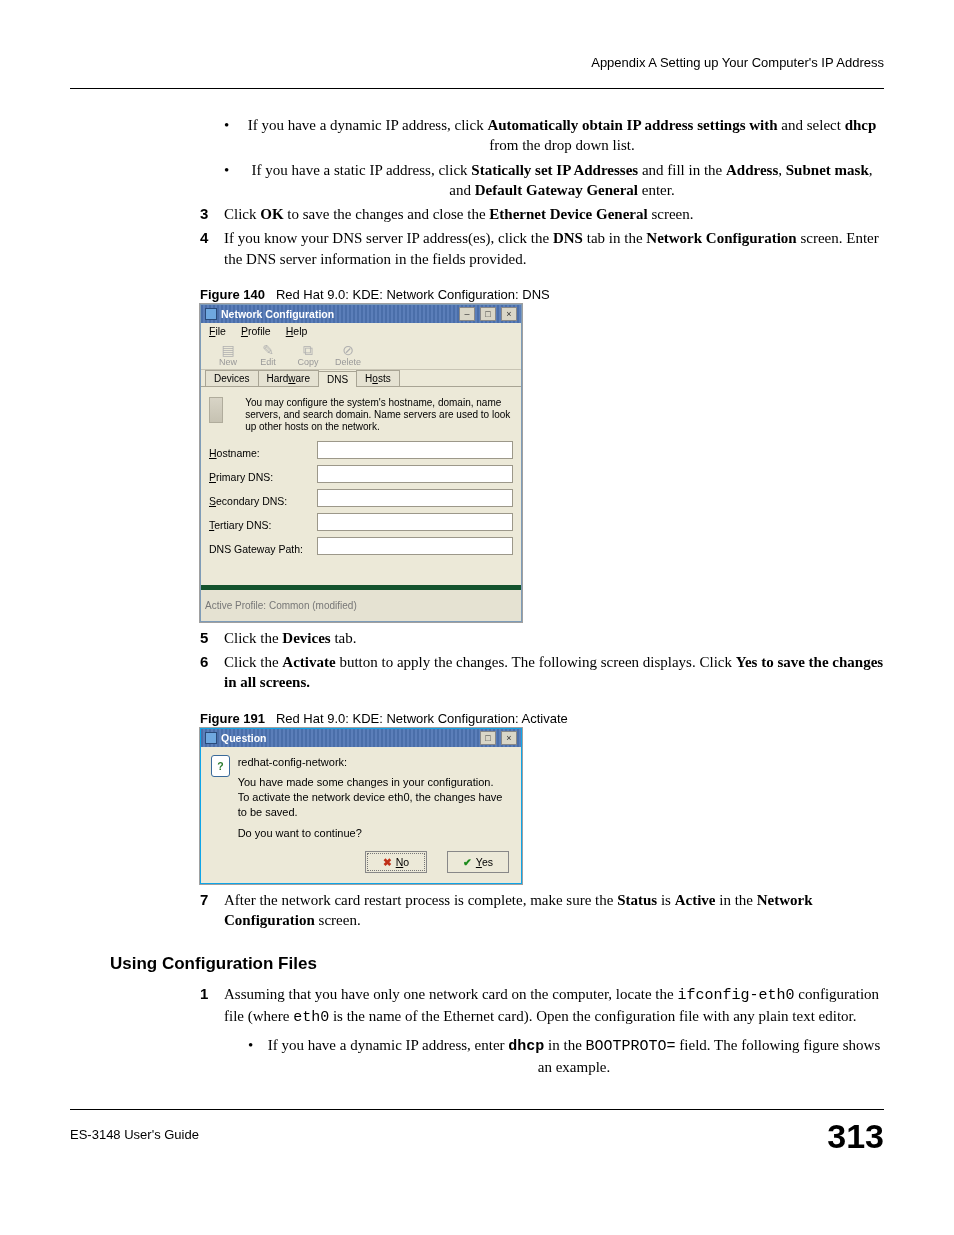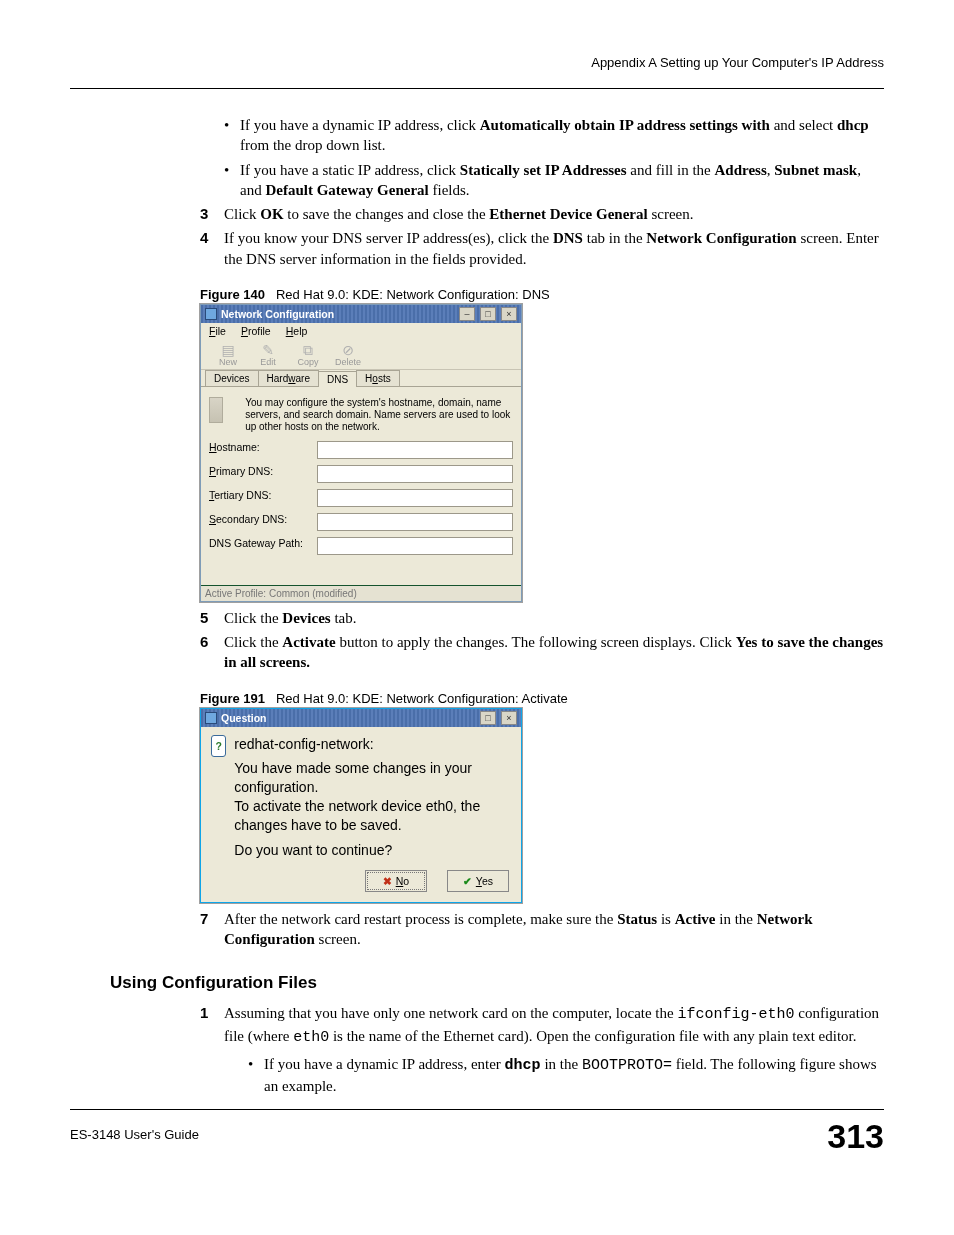--- a/index.html
+++ b/index.html
@@ -60,20 +60,21 @@
   ul.bul {
     list-style: none;
     padding: 0;
     margin: 0 0 0 24px;
   }
   ul.bul > li {
     position: relative;
     padding-left: 16px;
     margin: 4px 0;
     line-height: 1.35;
+    text-align: center;
   }
   ul.bul > li::before {
     content: "•";
     position: absolute;
     left: 0;
     top: 0;
   }
   .fig-caption {
     font-family: Arial, Helvetica, sans-serif;
     font-size: 13px;
@@ -193,36 +194,36 @@
     width: 30px; height: 24px;
     background: linear-gradient(#d8d4c6,#c6c2b2);
     border: 1px solid #b0ac9c;
   }
   .dns-info .txt {
     font-size: 10px;
     line-height: 1.2;
   }
   .fld {
     display:flex;
-    align-items:flex-start;
+    align-items:flex-end;
     margin: 6px 0;
   }
   .fld .flbl {
     width: 108px;
     font-size: 10.5px;
   }
   .fld .finp {
     flex: 1;
     height: 16px;
     border: 1px solid #9c988a;
     background: #fff;
   }
   .statusbar {
-    border-top: 1px solid #14532d;
-    padding: 2px 4px;
+    border-top: 5px solid #14532d;
+    padding: 10px 4px;
     font-size: 10px;
     color: #777;
     background:#e5e2d2;
   }
 
   
   .win191 {
     width: 320px;
     border: 1px solid #0ea5e9;
     background: #ece9d8;
@@ -238,21 +239,21 @@
   .q-body .q-icon {
     width: 20px; height: 20px;
     border: 1px solid #3a6a9a;
     display:flex; align-items:center; justify-content:center;
     color: #2a7a2a;
     background: #fff;
     font-weight: bold;
     border-radius: 3px;
   }
   .q-body .q-txt {
-    font-size: 14px;
+    font-size: 11px;
     line-height: 1.35;
   }
   .q-btns {
     display:flex;
     justify-content:flex-end;
     gap: 20px;
     padding: 6px 12px 10px;
   }
   .dlg-btn {
     min-width: 60px;
@@ -296,21 +297,21 @@
   <div class="running-head">Appendix A Setting up Your Computer's IP Address</div>
   <hr class="hr-top">
 
   <div class="body">
 
     <ul class="bul">
       <li>
         <span>If you have a dynamic IP address, click </span><b>Automatically obtain IP address settings with</b><span> and select </span><b>dhcp</b><span> from the drop down list.</span>
       </li>
       <li>
-        <span>If you have a static IP address, click </span><b>Statically set IP Addresses</b><span> and fill in the </span><b>Address</b><span>, </span><b>Subnet mask</b><span>, and </span><b>Default Gateway General</b><span> fields.</span>
+        <span>If you have a static IP address, click </span><b>Statically set IP Addresses</b><span> and fill in the </span><b>Address</b><span>, </span><b>Subnet mask</b><span>, and </span><b>Default Gateway General</b><span> enter.</span>
       </li>
     </ul>
 
     <ol class="steps">
       <li>
         <span class="num">3</span>
         <span>Click </span><b>OK</b><span> to save the changes and close the </span><b>Ethernet Device General</b><span> screen.</span>
       </li>
       <li>
         <span class="num">4</span>
@@ -367,25 +368,25 @@
         </div>
         <div class="fld">
           <div class="flbl"><span style="text-decoration:underline">H</span>ostname:</div>
           <div class="finp"></div>
         </div>
         <div class="fld">
           <div class="flbl"><span style="text-decoration:underline">P</span>rimary DNS:</div>
           <div class="finp"></div>
         </div>
         <div class="fld">
+          <div class="flbl"><span style="text-decoration:underline">S</span>econdary DNS:</div>
+          <div class="finp"></div>
+        </div>
+        <div class="fld">
           <div class="flbl"><span style="text-decoration:underline">T</span>ertiary DNS:</div>
-          <div class="finp"></div>
-        </div>
-        <div class="fld">
-          <div class="flbl"><span style="text-decoration:underline">S</span>econdary DNS:</div>
           <div class="finp"></div>
         </div>
         <div class="fld">
           <div class="flbl">DNS Gateway Path:</div>
           <div class="finp"></div>
         </div>
       </div>
       <div class="statusbar">Active Profile: Common (modified)</div>
     </div>
 

